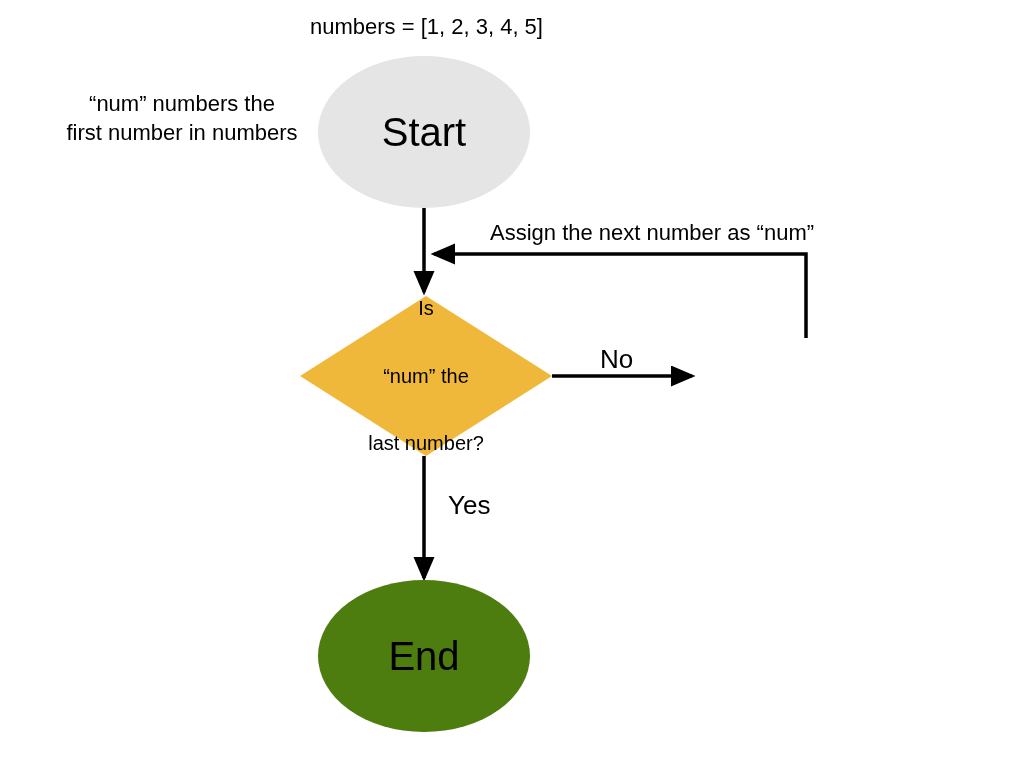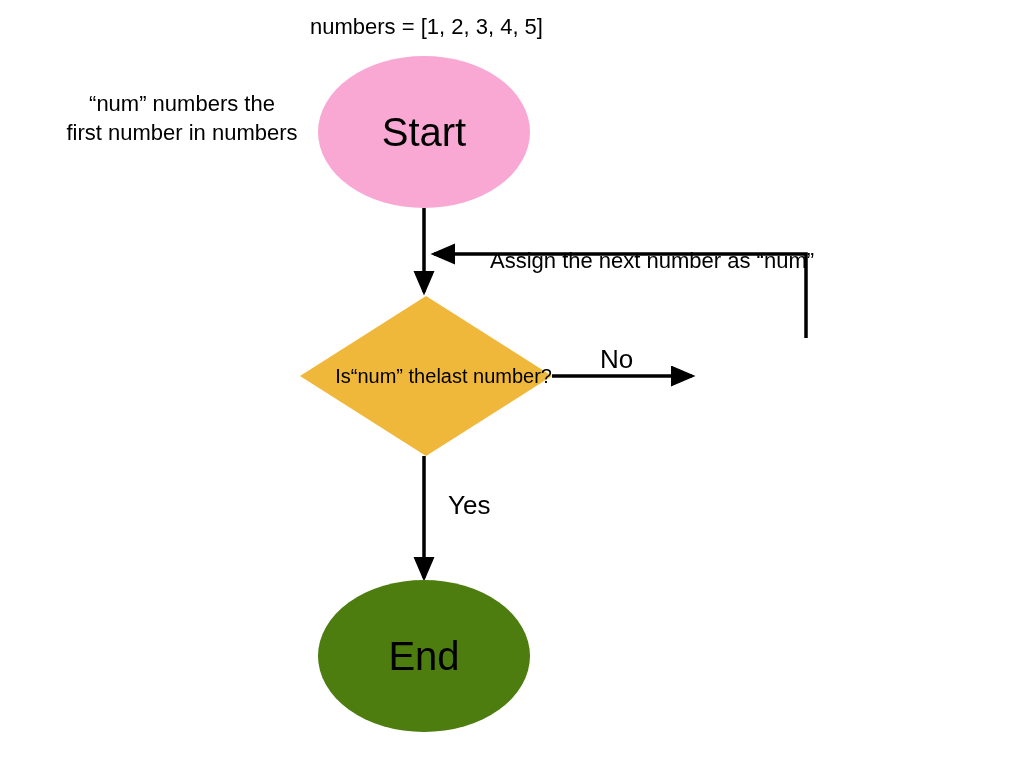--- a/index.html
+++ b/index.html
@@ -22,21 +22,21 @@
     display: flex;
     align-items: center;
     justify-content: center;
     text-align: center;
   }
   .start-node {
     left: 318px;
     top: 56px;
     width: 212px;
     height: 152px;
-    background: #f9a8d4;
+    background: #e5e5e5;
     border-radius: 50%;
     font-size: 40px;
     color: #000;
   }
   .end-node {
     left: 318px;
     top: 580px;
     width: 212px;
     height: 152px;
     background: #4d7c0f;
@@ -52,23 +52,23 @@
   }
   .decision-bg {
     position: absolute;
     left: 0; top: 0; width: 100%; height: 100%;
   }
   .decision-text {
     position: absolute;
     left: 0; top: 0;
     width: 100%; height: 100%;
     display: flex;
-    flex-direction: row;
+    flex-direction: column;
     align-items: center;
-    justify-content: flex-end;
+    justify-content: space-between;
     font-size: 20px;
     line-height: 1.25;
     color: #000;
   }
   .process-wrap {
     left: 694px;
     top: 338px;
     width: 224px;
     height: 80px;
   }
@@ -99,21 +99,20 @@
     top: 90px;
     font-size: 22px;
     line-height: 1.3;
     text-align: center;
     width: 236px;
   }
   .loop-label {
     left: 490px;
     top: 220px;
     font-size: 22px;
-    margin-top: 28px;
   }
   .no-label {
     left: 600px;
     top: 344px;
     font-size: 26px;
   }
   .yes-label {
     left: 448px;
     top: 490px;
     font-size: 26px;

